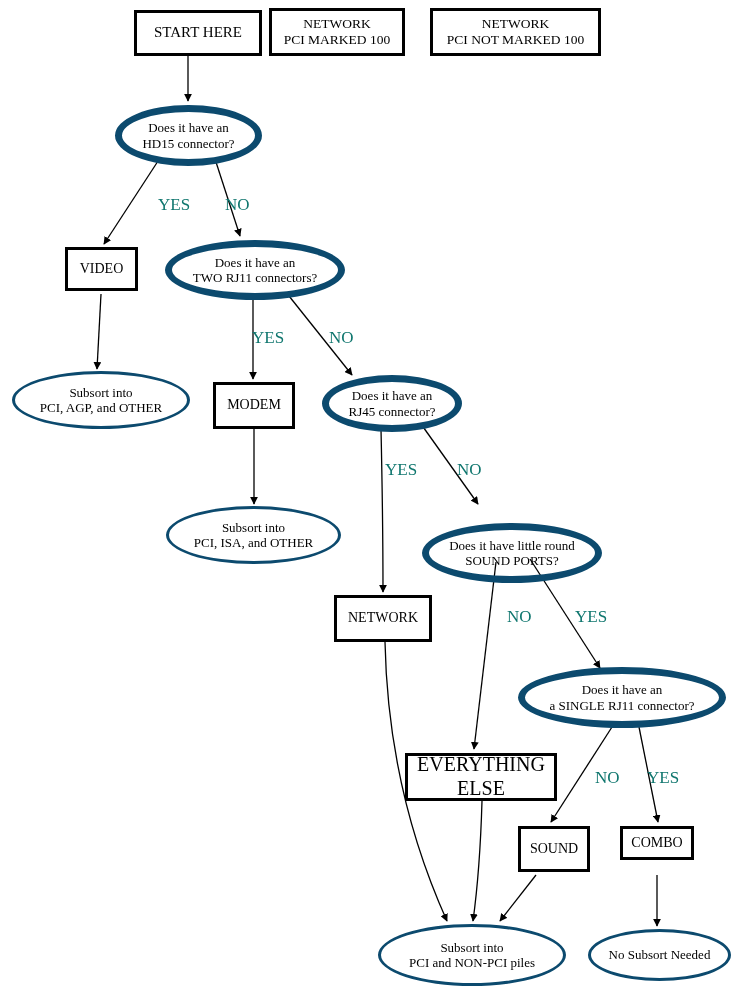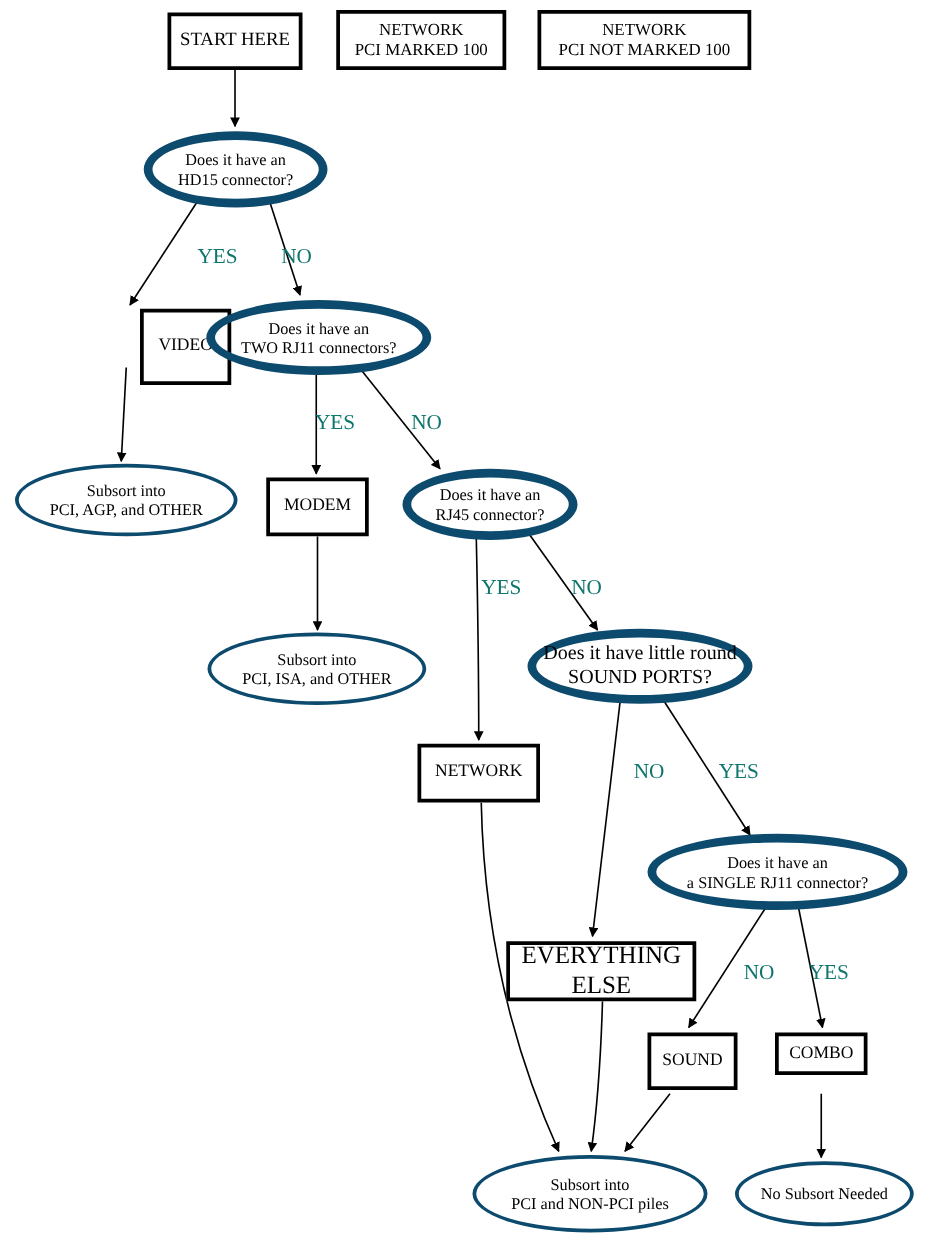--- a/index.html
+++ b/index.html
@@ -99,40 +99,40 @@
       <path d="M 639 727 L 658 822"></path>
 
       <path d="M 482 801 Q 480 870 473 921"></path>
 
       <path d="M 536 875 L 500 921"></path>
 
       <path d="M 657 875 L 657 926"></path>
     </g>
   </svg>
 
-  <div class="node box" style="left:134px; top:10px; width:108px; height:46px; font-size:15px;">
+  <div class="node box" style="left:134px; top:10px; width:128px; height:46px; font-size:15px;">
     <span class="lbl">START HERE</span>
   </div>
 
   <div class="node box" style="left:269px; top:8px; width:136px; height:48px; font-size:13.5px;">
     <span class="lbl">NETWORK
 PCI MARKED 100</span>
   </div>
 
   <div class="node box" style="left:430px; top:8px; width:171px; height:48px; font-size:13.5px;">
     <span class="lbl">NETWORK
 PCI NOT MARKED 100</span>
   </div>
 
   <div class="node ellipse" style="left:115px; top:105px; width:147px; height:61px; font-size:13px;">
     <span class="lbl">Does it have an
 HD15 connector?</span>
   </div>
 
-  <div class="node box" style="left:65px; top:247px; width:73px; height:61px; font-size:14px;margin-left:47px;">
+  <div class="node box" style="left:65px; top:247px; width:73px; height:44px; font-size:14px;">
     <span class="lbl">VIDEO</span>
   </div>
 
   <div class="node ellipse" style="left:165px; top:240px; width:180px; height:60px; font-size:13px;">
     <span class="lbl">Does it have an
 TWO RJ11 connectors?</span>
   </div>
 
   <div class="node ellipse ellipse-thick" style="left:12px; top:371px; width:178px; height:58px; font-size:13px;">
     <span class="lbl">Subsort into
@@ -146,21 +146,21 @@
   <div class="node ellipse" style="left:322px; top:375px; width:140px; height:57px; font-size:13px;">
     <span class="lbl">Does it have an
 RJ45 connector?</span>
   </div>
 
   <div class="node ellipse ellipse-thick" style="left:166px; top:506px; width:175px; height:58px; font-size:13px;">
     <span class="lbl">Subsort into
 PCI, ISA, and OTHER</span>
   </div>
 
-  <div class="node ellipse" style="left:422px; top:503px; width:180px; height:60px; font-size:16px;">
+  <div class="node ellipse" style="left:422px; top:523px; width:180px; height:60px; font-size:13px;">
     <span class="lbl">Does it have little round
 SOUND PORTS?</span>
   </div>
 
   <div class="node box" style="left:334px; top:595px; width:98px; height:47px; font-size:14px;">
     <span class="lbl">NETWORK</span>
   </div>
 
   <div class="node ellipse" style="left:518px; top:667px; width:208px; height:61px; font-size:13px;">
     <span class="lbl">Does it have an

